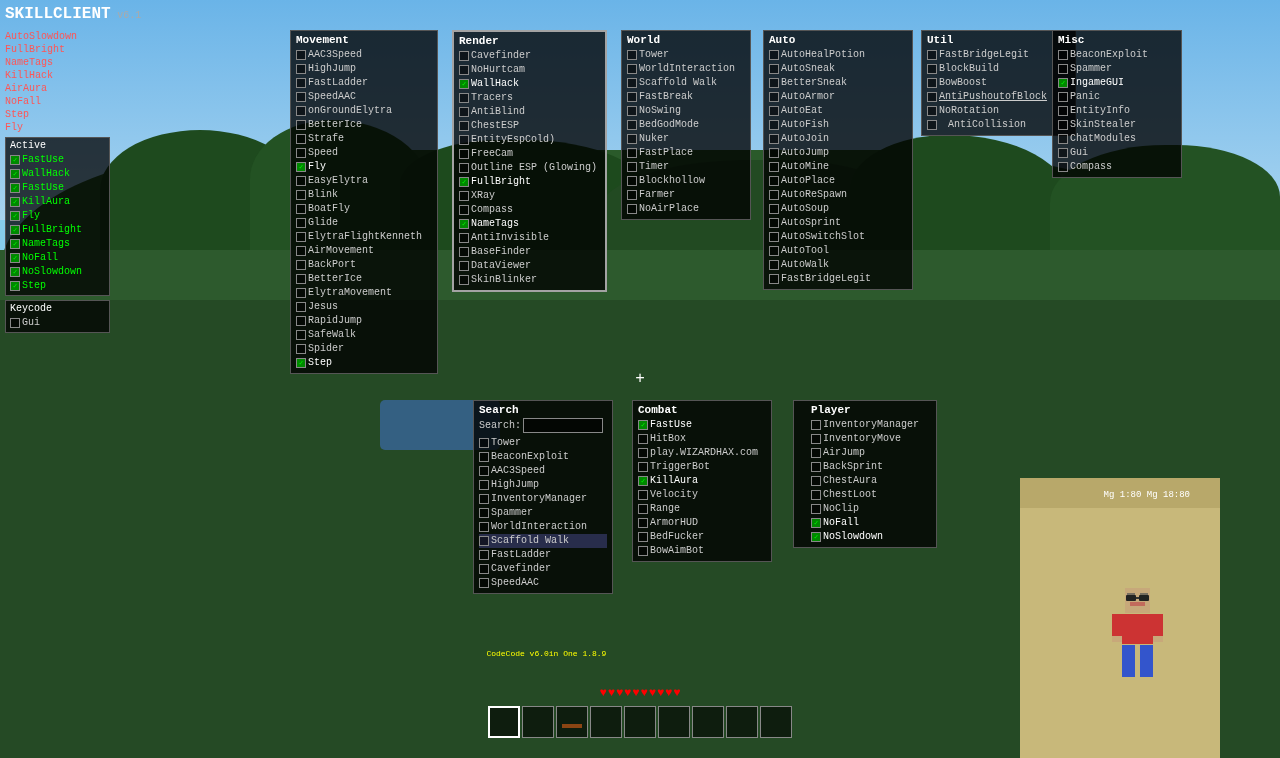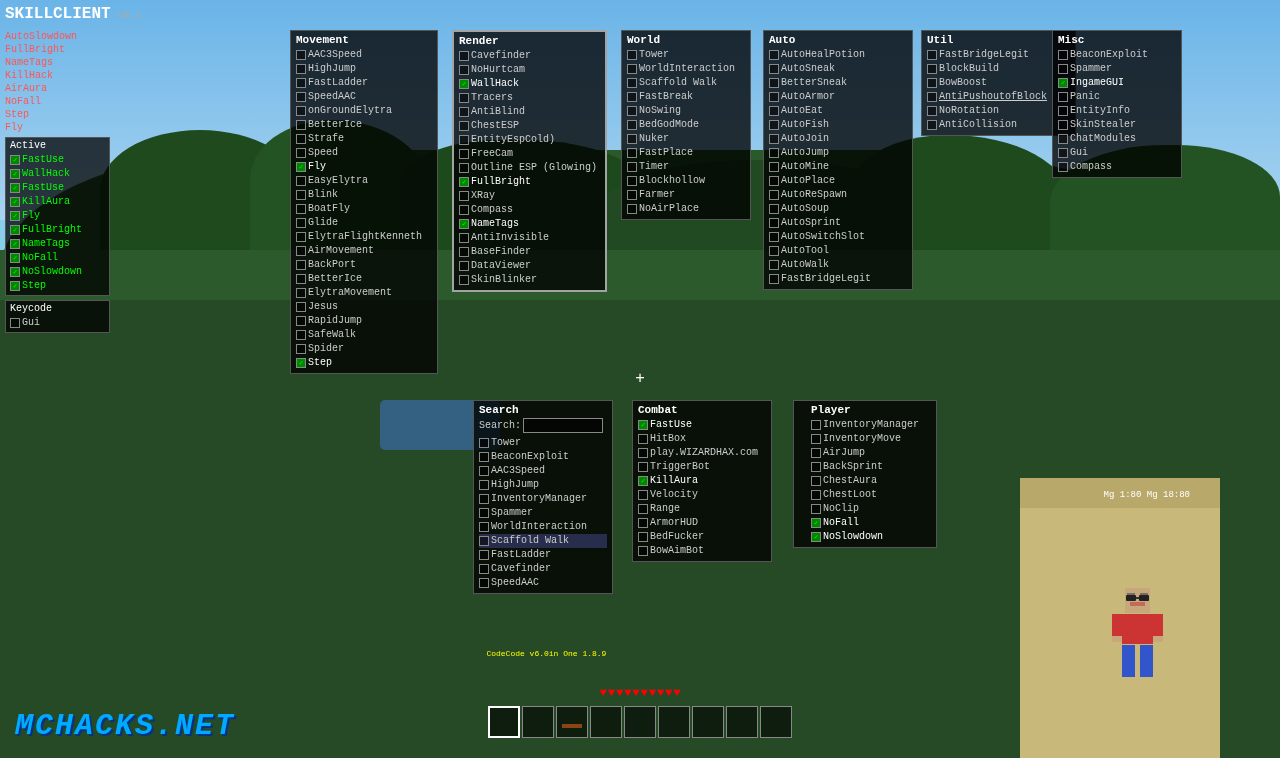--- a/index.html
+++ b/index.html
@@ -454,21 +454,21 @@
           <span style="color: rgb(204, 204, 204);">BowBoost</span>
         </div>
         <div style="display: flex; align-items: center; gap: 2px; line-height: 14px;">
           <div style="width: 10px; height: 10px; border: 1px solid rgb(136, 136, 136); background: rgba(0, 0, 0, 0.5); display: inline-flex; align-items: center; justify-content: center; font-size: 7px; color: rgb(0, 255, 0); flex-shrink: 0;"></div>
           <span style="color: rgb(204, 204, 204); text-decoration: underline;">AntiPushoutofBlock</span>
         </div>
         <div style="display: flex; align-items: center; gap: 2px; line-height: 14px;">
           <div style="width: 10px; height: 10px; border: 1px solid rgb(136, 136, 136); background: rgba(0, 0, 0, 0.5); display: inline-flex; align-items: center; justify-content: center; font-size: 7px; color: rgb(0, 255, 0); flex-shrink: 0;"></div>
           <span style="color: rgb(204, 204, 204);">NoRotation</span>
         </div>
-        <div style="display: flex; align-items: center; gap: 2px; line-height: 14px;">
+        <div style="display: flex; align-items: center; gap: 11px; line-height: 14px;">
           <div style="width: 10px; height: 10px; border: 1px solid rgb(136, 136, 136); background: rgba(0, 0, 0, 0.5); display: inline-flex; align-items: center; justify-content: center; font-size: 7px; color: rgb(0, 255, 0); flex-shrink: 0;"></div>
           <span style="color: rgb(204, 204, 204);">AntiCollision</span>
         </div>
       </div>
   </div>
 
   <div style="position:absolute;top:30px;left:1052px;background:rgba(0,0,0,0.78);border:1px solid #555;padding:3px 5px;z-index:30;font-family:'Courier New',monospace;font-size:10px;min-width:130px;">
     <div style="color:#fff;font-size:11px;font-weight:bold;margin-bottom:2px;">Misc</div>
     <div id="misc-items">
         <div style="display: flex; align-items: center; gap: 2px; line-height: 14px;">
@@ -704,21 +704,18 @@
     <div style="width:32px;height:32px;border:1px solid #888;background:rgba(0,0,0,0.6);"></div>
     <div style="width:32px;height:32px;border:1px solid #888;background:rgba(0,0,0,0.6);"></div>
     <div style="width:32px;height:32px;border:1px solid #888;background:rgba(0,0,0,0.6);"></div>
     <div style="width:32px;height:32px;border:1px solid #888;background:rgba(0,0,0,0.6);"></div>
     <div style="width:32px;height:32px;border:1px solid #888;background:rgba(0,0,0,0.6);"></div>
     <div style="width:32px;height:32px;border:1px solid #888;background:rgba(0,0,0,0.6);"></div>
   </div>
 
   <div style="position:absolute;top:50%;left:50%;transform:translate(-50%,-50%);z-index:30;color:#fff;font-size:16px;line-height:1;">+</div>
 
-  <div style="position:absolute;bottom:15px;left:15px;z-index:30;">
-    <span style="color:#00aaff;font-size:30px;font-weight:bold;font-style:italic;font-family:'Courier New',monospace;text-shadow:2px 2px #003388;letter-spacing:2px;">MCHACKS.NET</span>
-  </div>
 
   <div style="position:absolute;bottom:100px;left:38%;color:#ffff00;font-size:8px;z-index:30;font-family:'Courier New',monospace;">
     <span>CodeCode v6.0in  One 1.8.9</span>
   </div>
 
 </div>
 
 </body></html>

